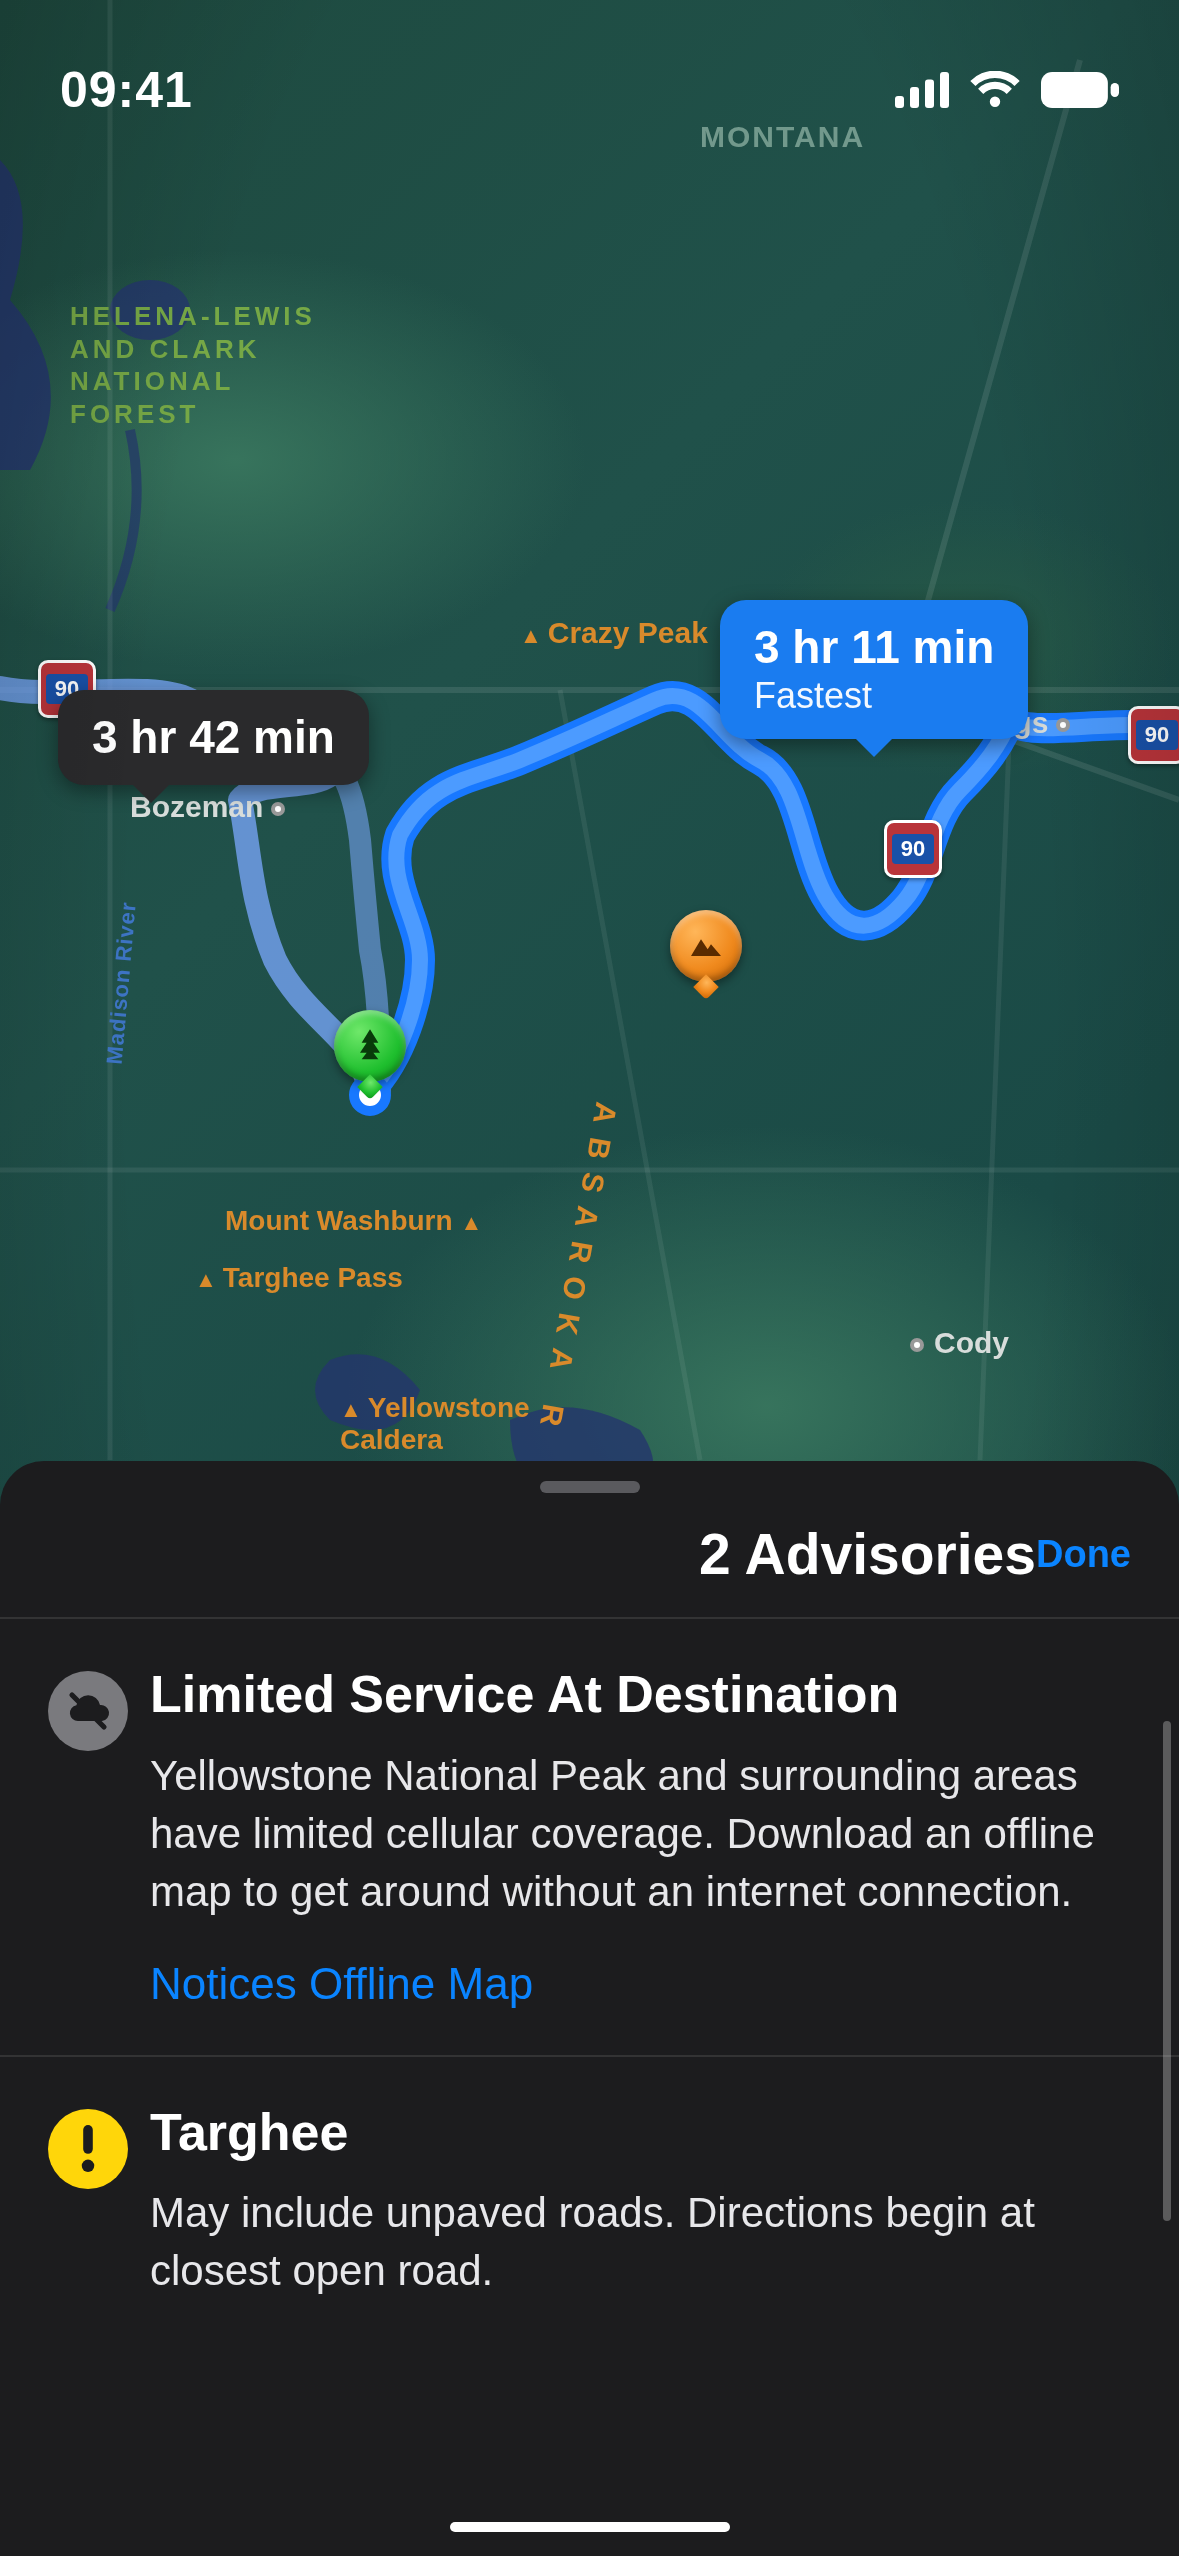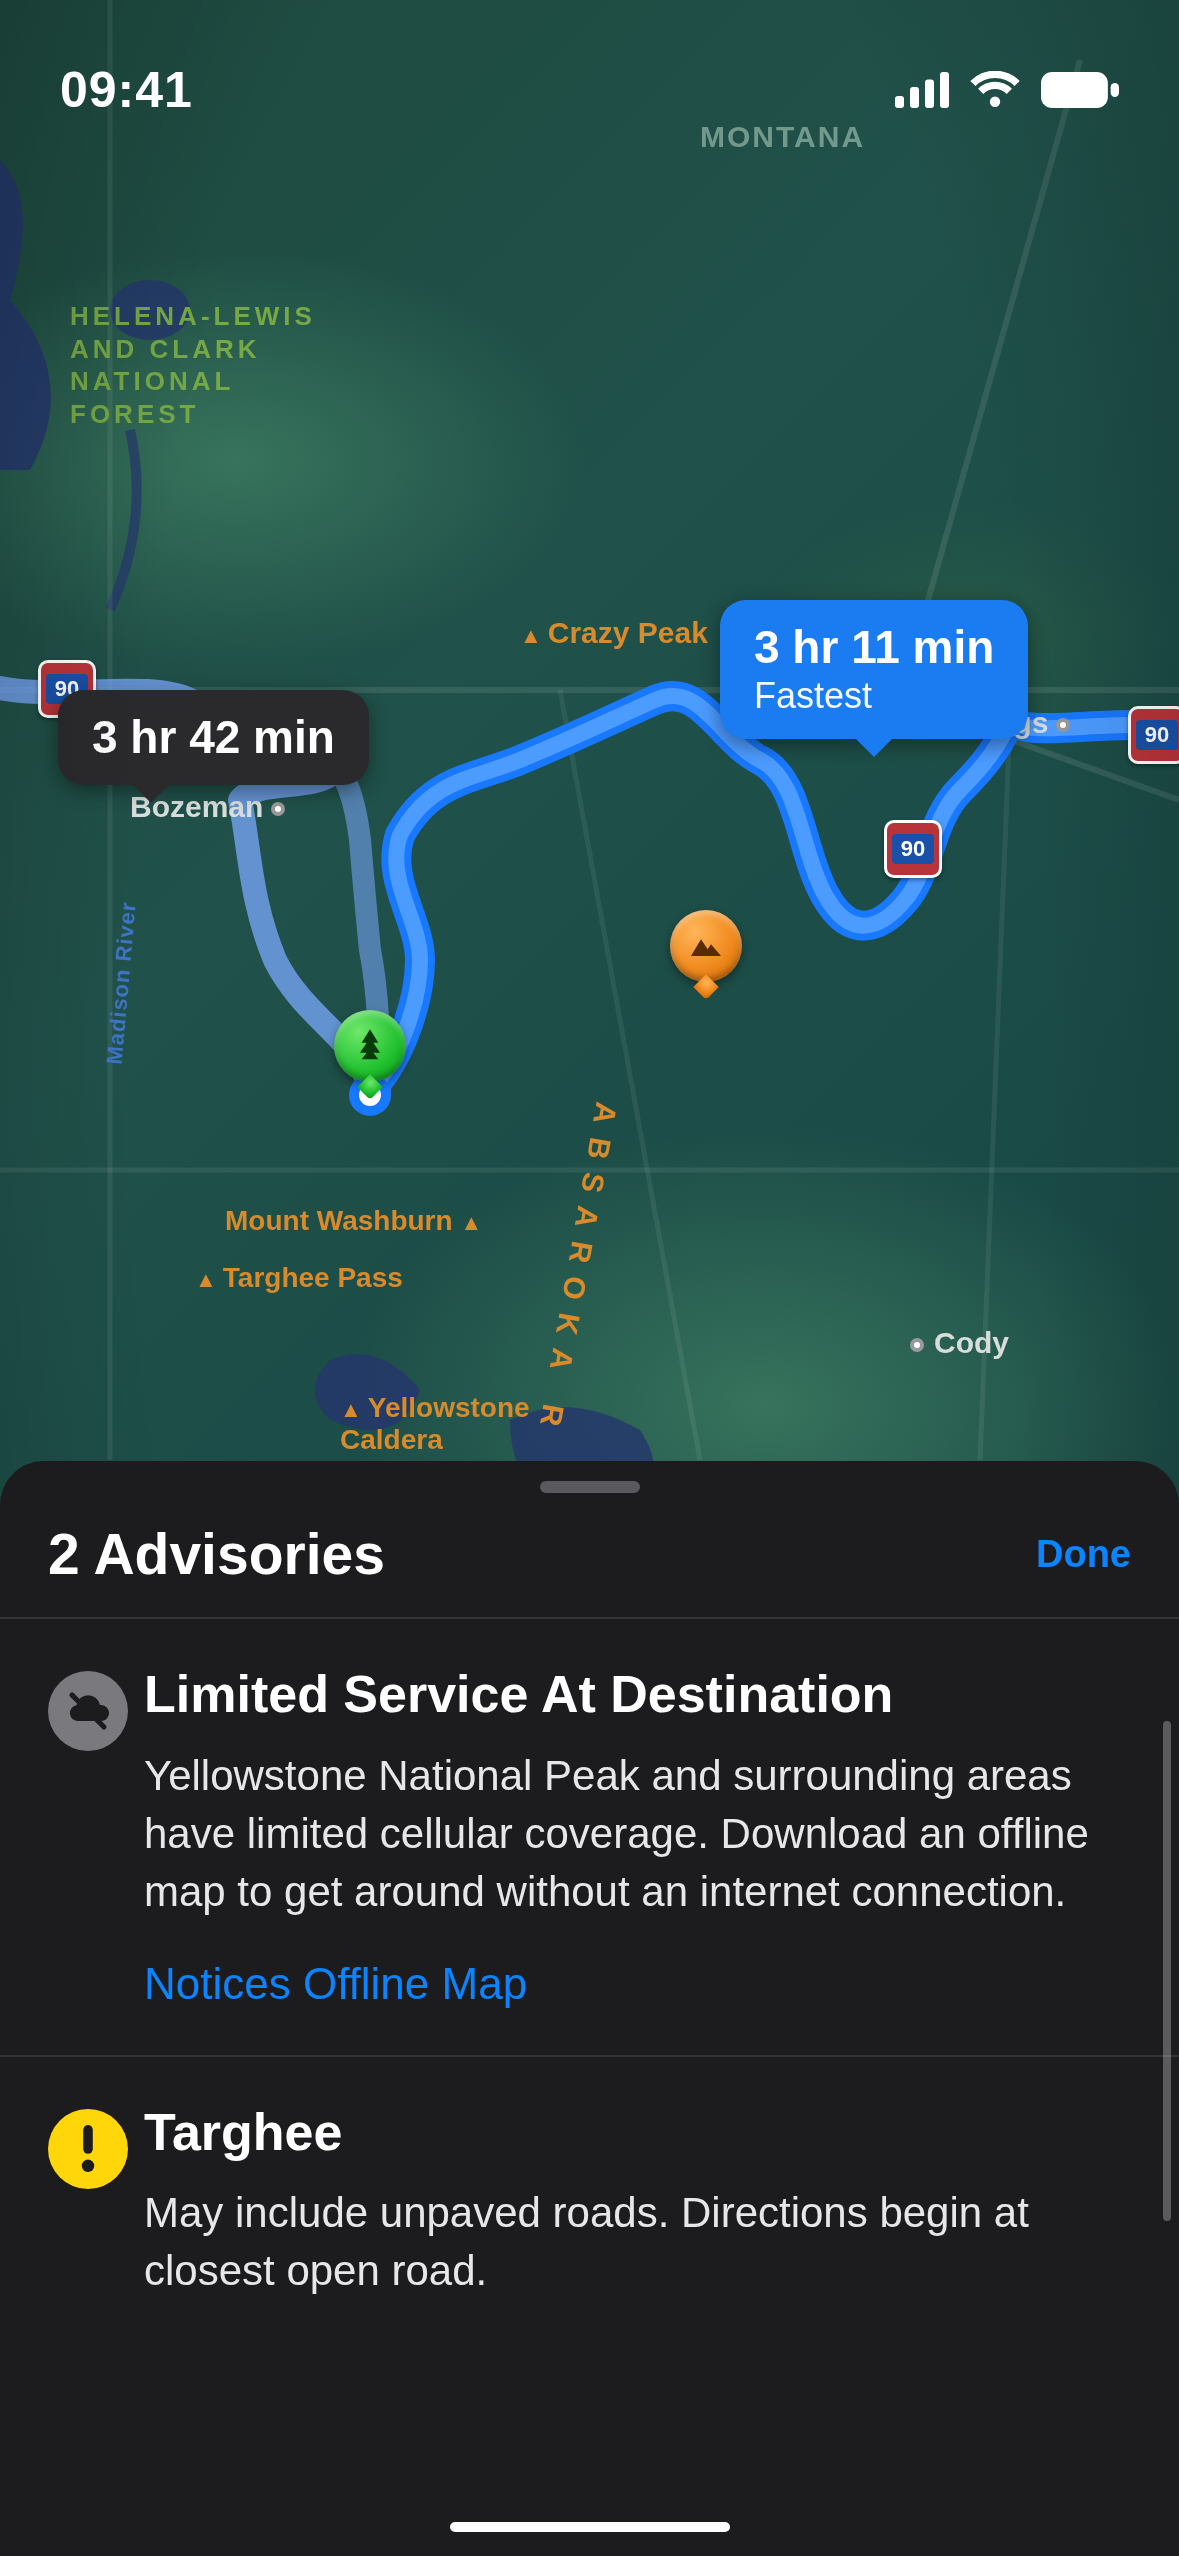--- a/index.html
+++ b/index.html
@@ -73,25 +73,25 @@
   .sb-icons { display:flex; align-items:center; gap:20px; }
   .sb-icons svg { fill:#fff; }
 
   
   .sheet {
     position:absolute; left:0; right:0; bottom:0; height:1095px;
     background:#1c1c1e; border-top-left-radius:44px; border-top-right-radius:44px;
     display:flex; flex-direction:column; z-index:40;
   }
   .grabber { width:100px; height:12px; background:#5a5a5e; border-radius:6px; margin:20px auto 18px; }
-  .sheet-header { display:flex; align-items:center; justify-content:space-between; padding:10px 48px 30px; }
+  .sheet-header { display:flex; align-items:center; justify-content:flex-end; padding:10px 48px 30px; }
   .sheet-title { color:#fff; font-size:57px; font-weight:800; }
   .done { color:#0a84ff; font-size:38px; font-weight:600; }
   .divider { height:2px; background:rgba(255,255,255,0.10); }
-  .advisory { display:flex; gap:16px; padding:46px 48px; }
+  .advisory { display:flex; gap:22px; padding:46px 48px; }
   .adv-icon { flex:0 0 80px; height:80px; border-radius:50%; display:flex; align-items:center; justify-content:center; margin-top:6px; }
   .adv-icon.gray { background:#7a7a7e; }
   .adv-icon.yellow { background:#ffd60a; }
   .adv-body { flex:1; }
   .adv-title { color:#fff; font-size:52px; font-weight:800; line-height:1.15; }
   .adv-text  { color:#e7e7ea; font-size:42px; line-height:1.38; margin-top:22px; }
   .adv-link  { color:#0a84ff; font-size:44px; font-weight:500; margin-top:38px; display:inline-block; }
   .scroll-indicator { position:absolute; right:8px; top:260px; width:8px; height:500px; background:rgba(255,255,255,0.28); border-radius:4px; }
   .home-indicator { position:absolute; bottom:24px; left:50%; transform:translateX(-50%); width:280px; height:10px; background:#fff; border-radius:6px; }
 </style>

